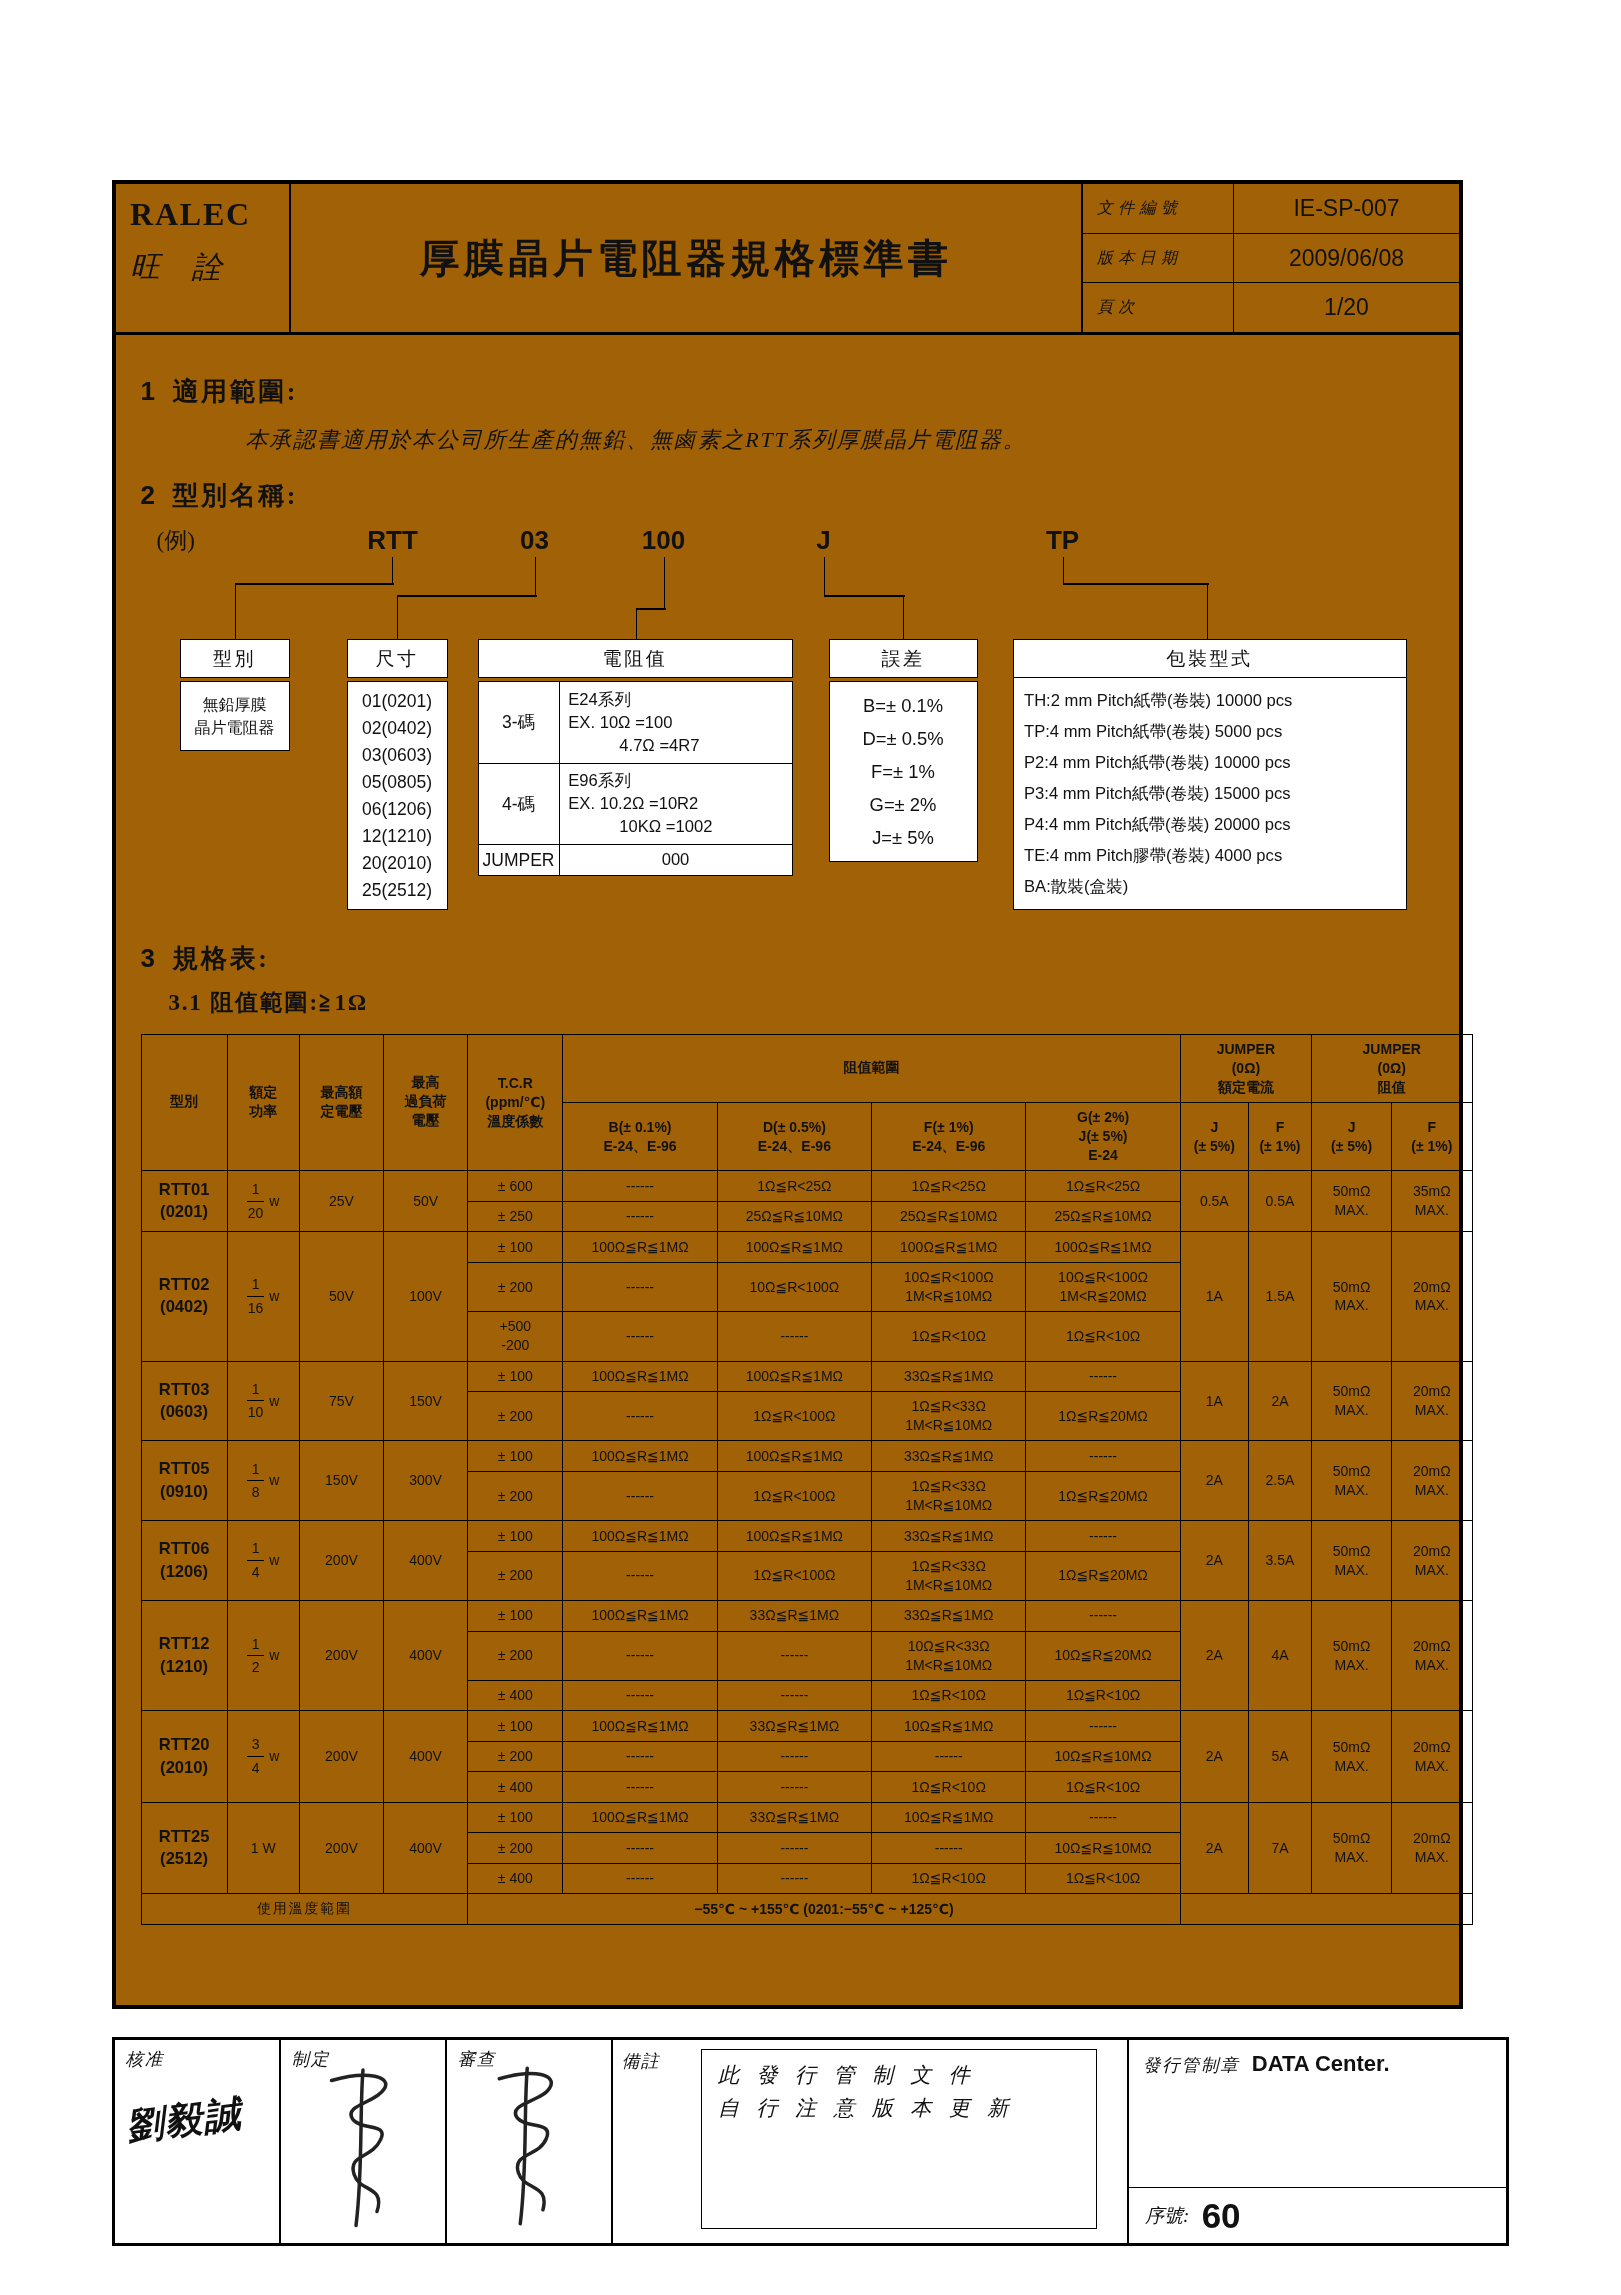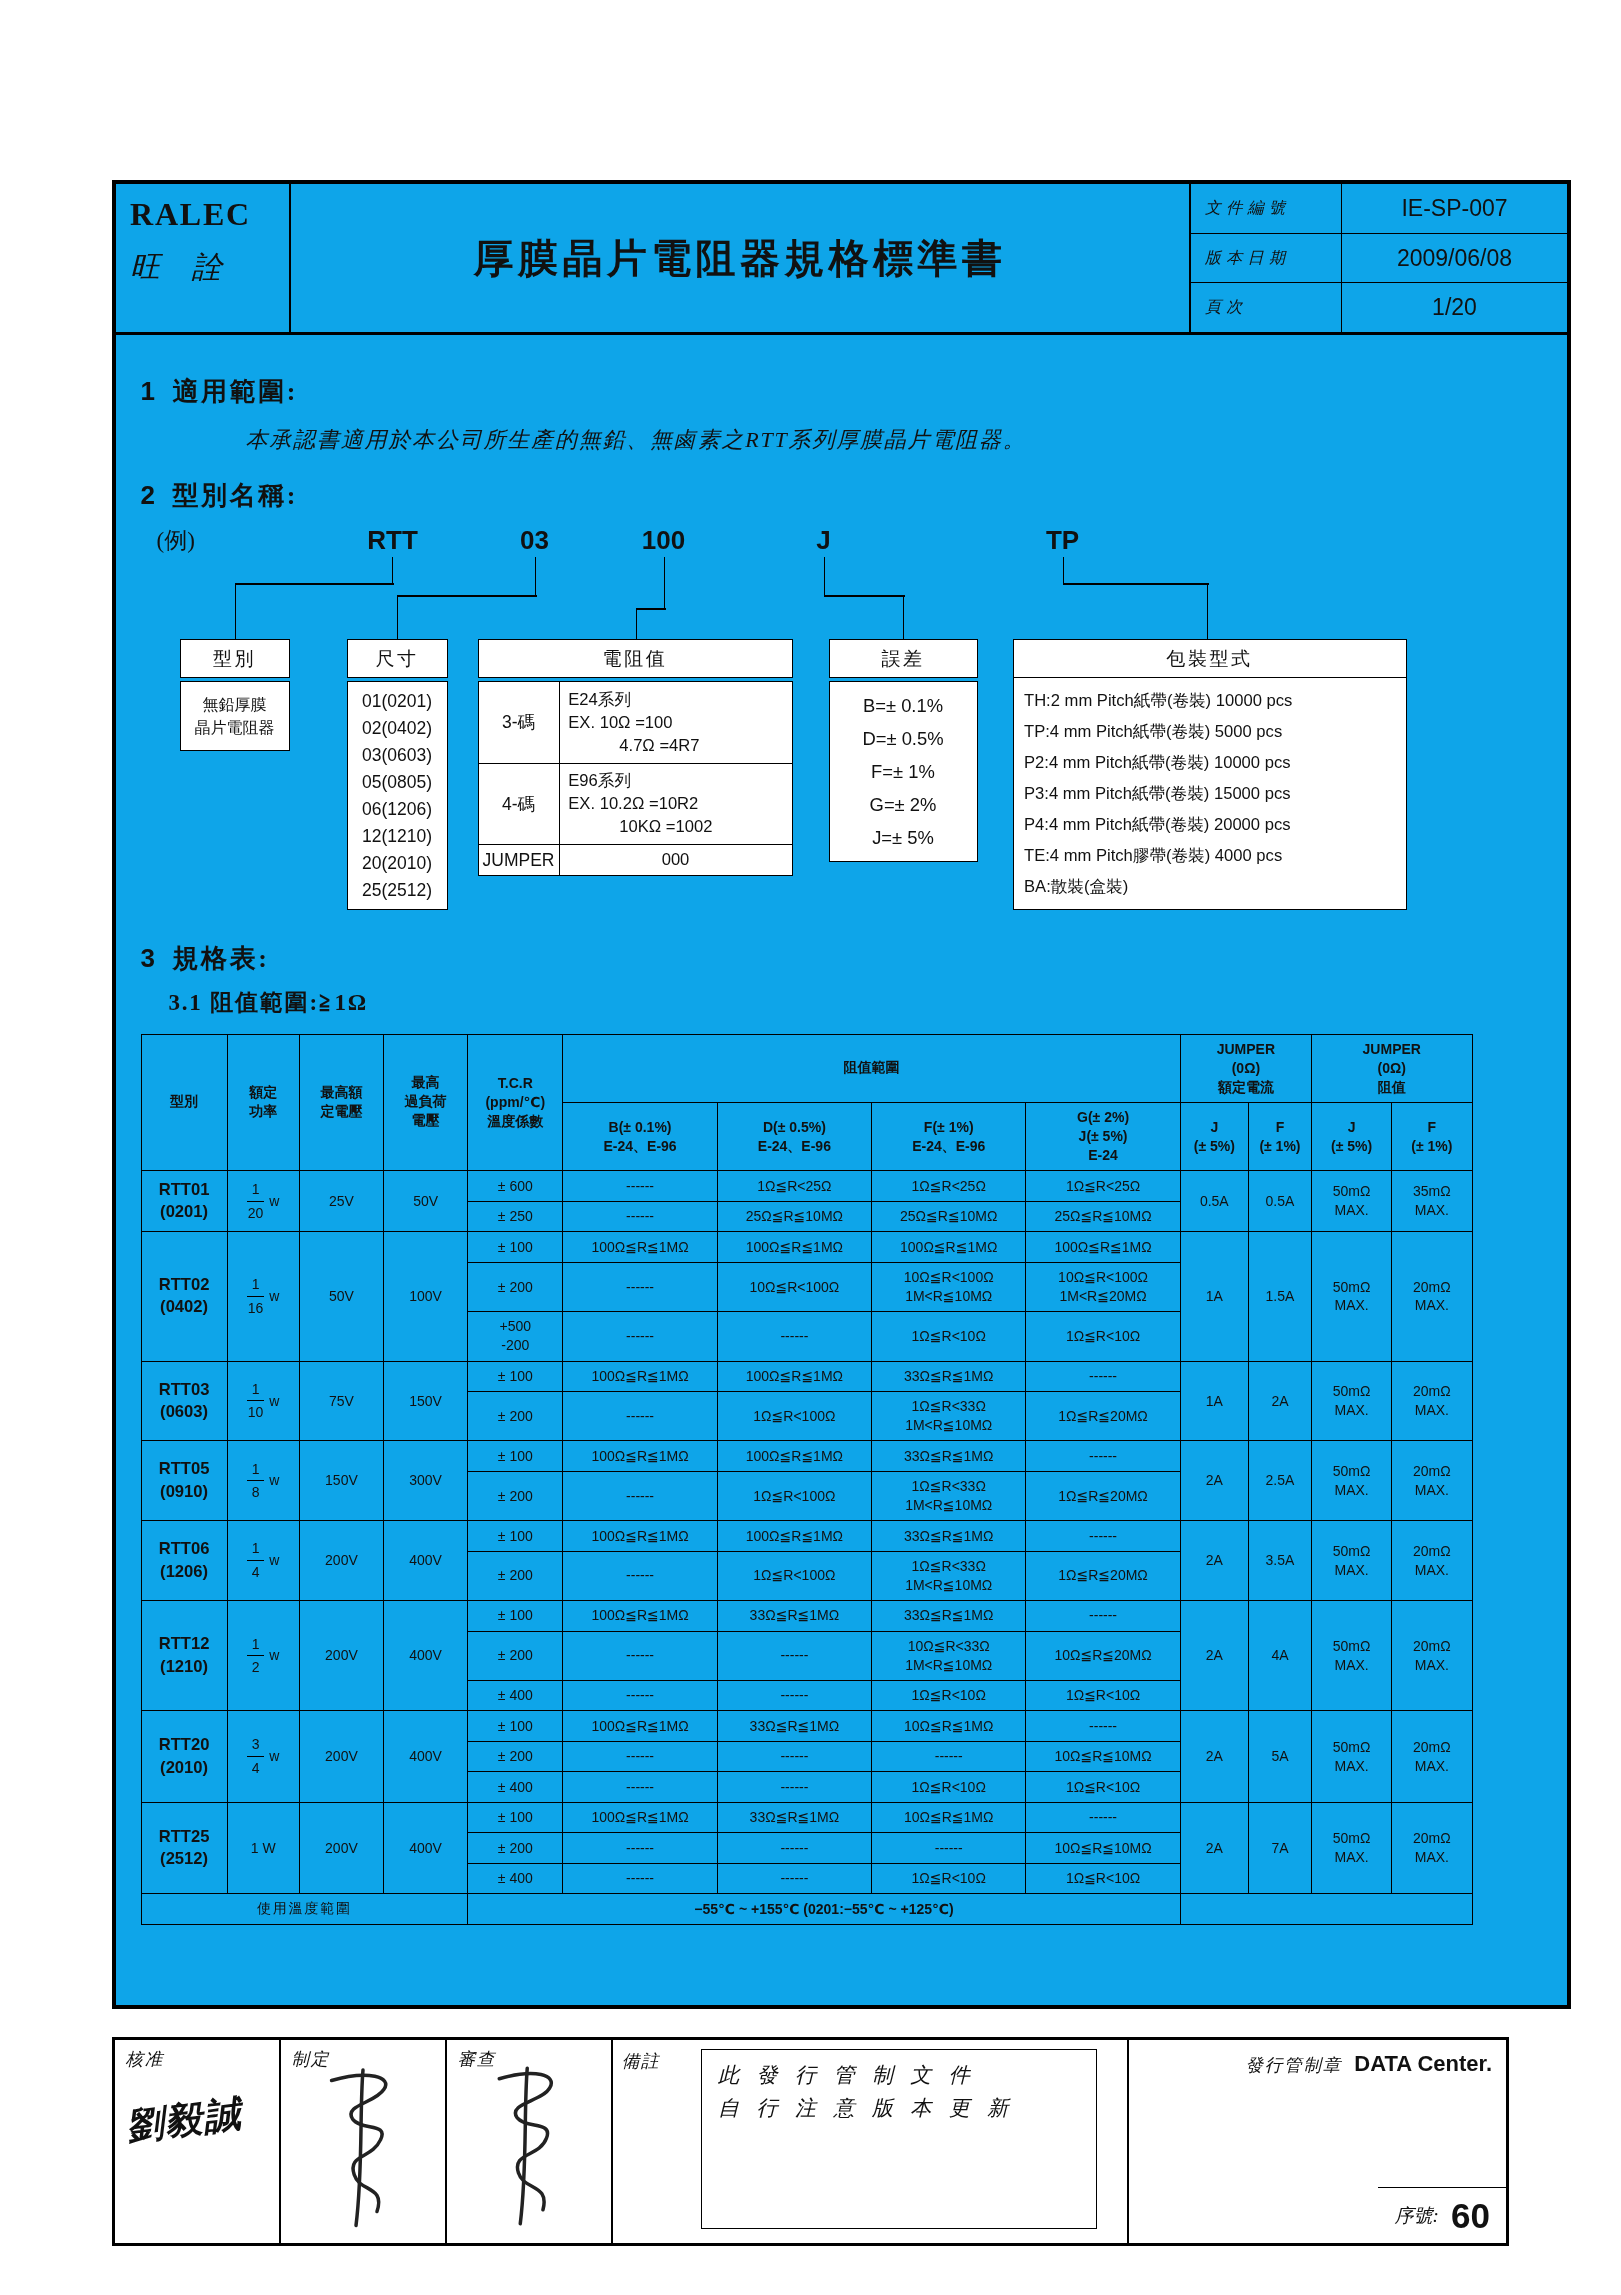--- a/index.html
+++ b/index.html
@@ -7,22 +7,22 @@
   body {
     width:1622px; height:2295px; position:relative;
     font-family:"Liberation Sans","DejaVu Sans",sans-serif;
     color:#111;
   }
   .page { position:absolute; inset:0; background:#fff; overflow:hidden; }
   .hw { font-family:"Liberation Serif","DejaVu Serif",serif; }
 
   
   .main-box {
-    position:absolute; left:112px; top:180px; width:1459px;
-    border:4.4px solid #000; background:#0ea5e9; min-height:1829px;
+    position:absolute; left:112px; top:180px; width:1351px;
+    border:4.4px solid #000; background:#a16207; min-height:1829px;
   }
 
   
   .hdr { display:flex; border-bottom:3.5px solid #000; height:151px; }
   .hdr-logo { width:175px; border-right:2.6px solid #000; padding:12.3px 14px 5.3px; }
   .logo-text { font-size:32px; font-weight:bold; letter-spacing:1.8px; font-family:"Liberation Serif","DejaVu Serif",serif; }
   .logo-sub { font-size:30px; margin-top:14px; letter-spacing:12.3px; font-style:italic; }
   .hdr-title { flex:1; display:flex; align-items:center; justify-content:center; font-size:40px; font-weight:bold; letter-spacing:4.4px; }
   .hdr-fields { width:378px; border-left:2.6px solid #000; display:flex; flex-direction:column; }
   .hdr-field { display:flex; flex:1; border-bottom:1.8px solid #000; }
@@ -100,21 +100,21 @@
   }
   .sig-cell { width:166px; border-right:2.6px solid #000; position:relative; padding:7px 10.5px; }
   .sig-label { font-size:17.5px; letter-spacing:1.8px; font-style:italic; }
   .sig-name { font-size:37px; font-weight:bold; font-style:italic; transform:rotate(-7deg); margin-top:23px; letter-spacing:1.8px; }
   .sig-svg { position:absolute; left:26px; top:23px; width:105px; height:166px; }
   .mid-col { flex:1; border-right:2.6px solid #000; display:flex; flex-direction:column; }
   .mid-top { flex:1; display:flex; padding:7px 8.8px 5.3px; }
   .note-label { width:74px; font-size:17.5px; letter-spacing:1.8px; font-style:italic; padding-top:1.8px; }
   .note-box { border:1.8px solid #000; flex:1; margin:1.8px 21px 8.8px 5.3px; padding:8.8px 16px; font-size:21px; line-height:1.6; letter-spacing:6.1px; font-style:italic; }
   .mid-bottom { border-top:1.8px solid #000; height:56px; display:flex; align-items:center; justify-content:center; font-size:21px; letter-spacing:4.4px; font-style:italic; }
-  .right-col { width:377px; display:flex; flex-direction:column;align-items:flex-end; }
+  .right-col { width:377px; display:flex; flex-direction:column; }
   .stamp-row { flex:1; display:flex; align-items:flex-start; padding:10.5px 14px; gap:12.3px; }
   .stamp-label { font-size:17.5px; letter-spacing:1.8px; font-style:italic; padding-top:2.6px; }
   .stamp-value { font-size:22px; font-weight:bold; }
   .serial-row { height:56px; border-top:1.8px solid #000; display:flex; align-items:center; padding:0 16px; gap:12.3px; }
   .serial-label { font-size:19px; font-style:italic; }
   .serial-value { font-size:35px; font-weight:bold; }
 </style>
 </head>
 <body>
 

